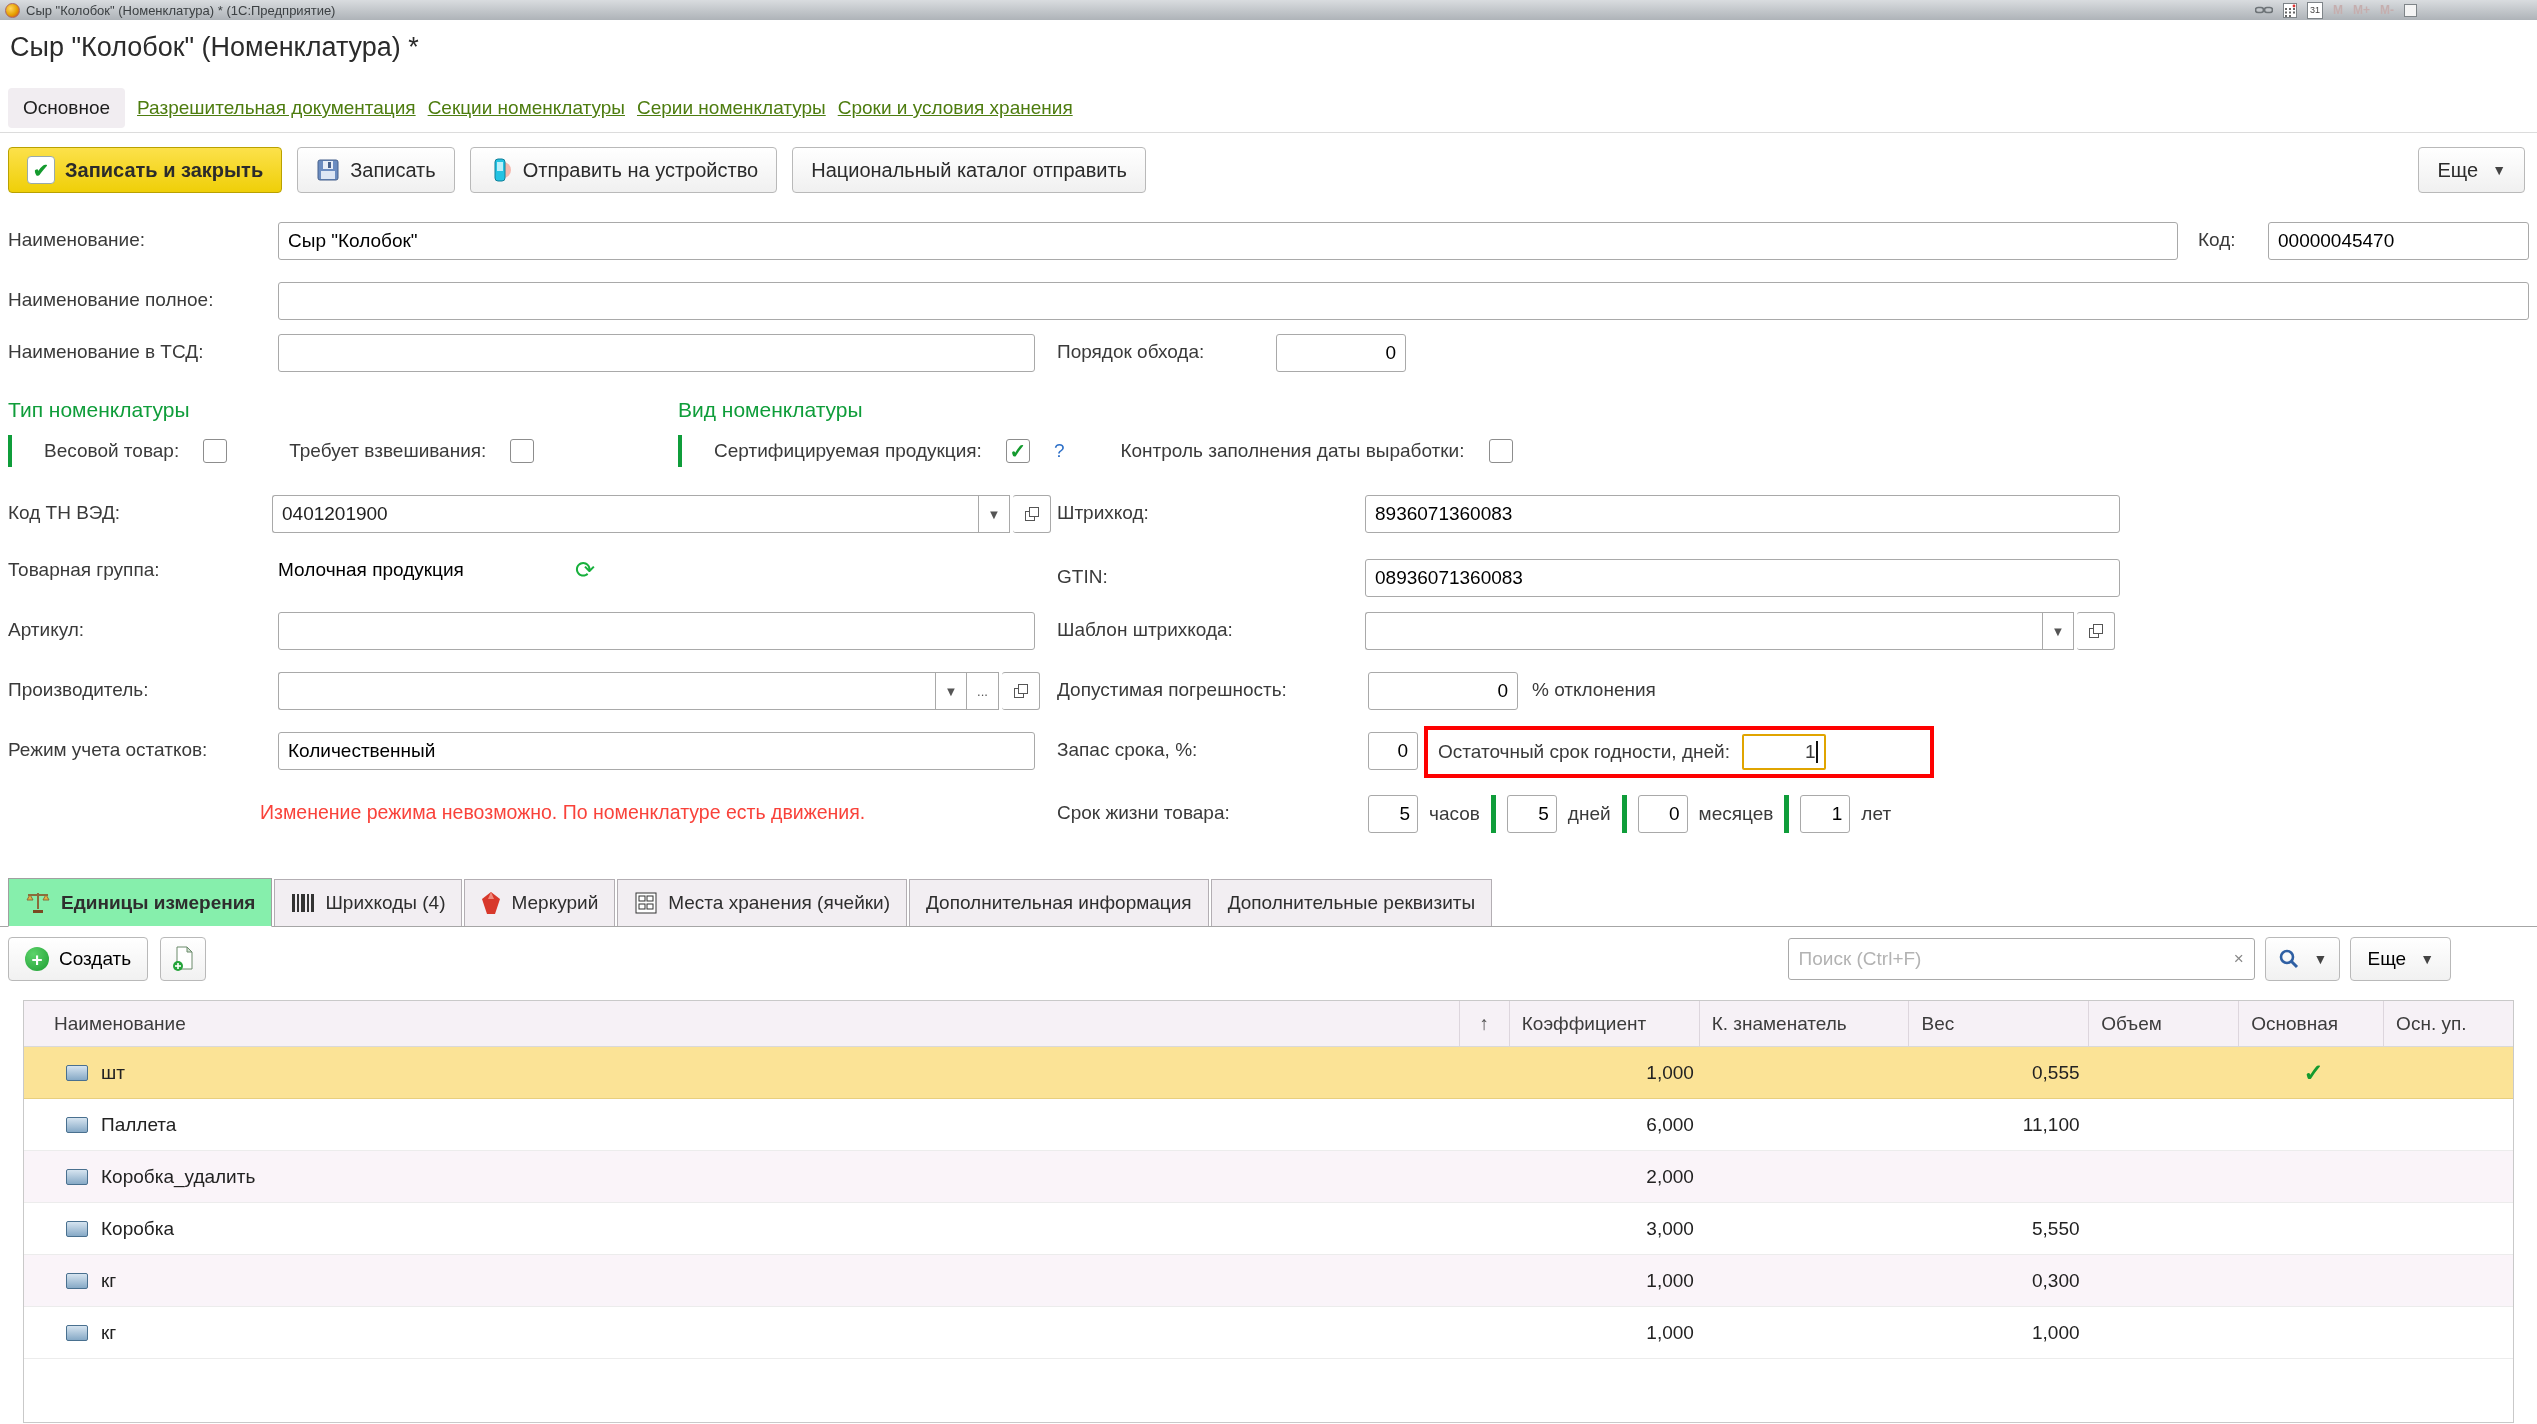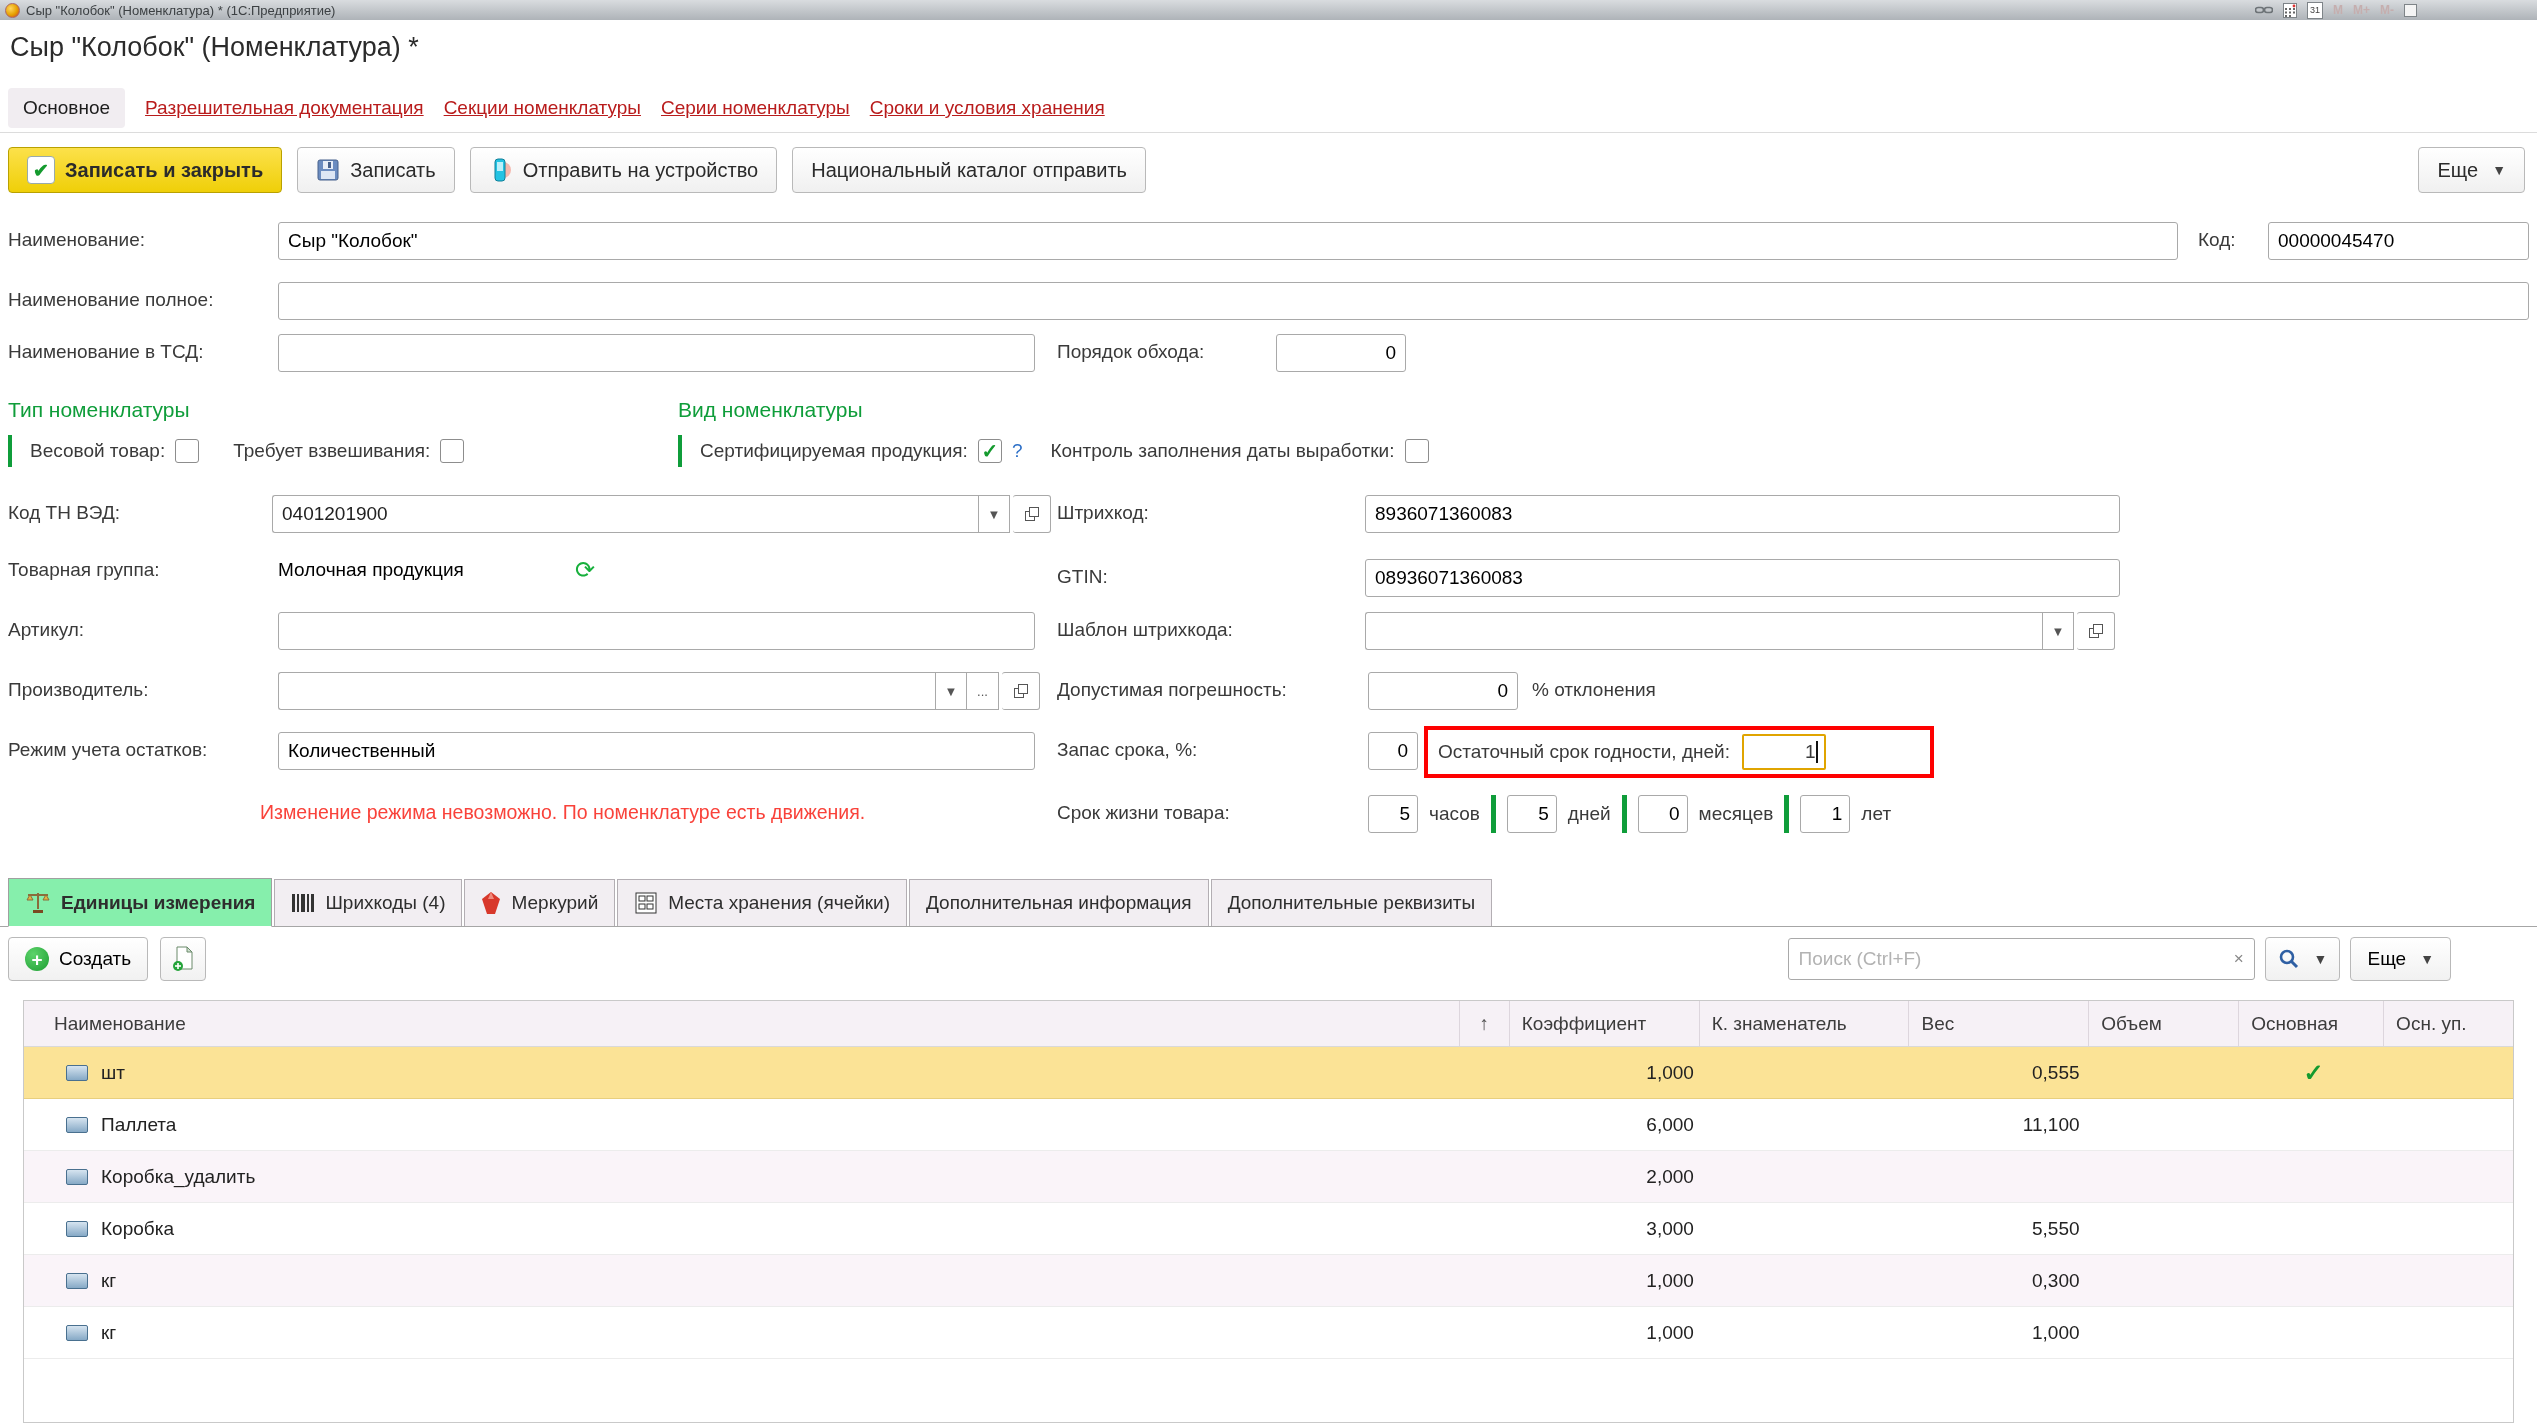--- a/index.html
+++ b/index.html
@@ -17,21 +17,21 @@
   .tb-m{color:#c5aeae;font-weight:bold;font-size:12px;}
   .cal{border:1px solid #7e8488;background:#fff;font-size:9px;padding:0 2px;color:#444;line-height:12px;}
   .sqr{width:11px;height:11px;border:1px solid #7e8488;background:#f4f4f4;}
   
   .content{position:absolute;top:20px;left:0;right:0;bottom:0;background:#fff;}
   .pagetitle{position:absolute;top:12px;left:10px;font-size:27px;font-weight:normal;color:#2b2b2b;margin:0;}
   
   .navtabs{position:absolute;top:64px;left:0;right:0;height:48px;border-bottom:1px solid #dcdcdc;
     display:flex;align-items:center;gap:12px;padding-left:8px;font-size:19px;}
   .navtab-active{background:#f1edf1;border-radius:4px;padding:9px 15px;color:#1d1d1d;}
-  .navlink{color:#b91c1c;text-decoration:underline;cursor:pointer;margin-left:8px;}
+  .navlink{color:#4d7c0f;text-decoration:underline;cursor:pointer;}
   
   .toolbar{position:absolute;top:126px;left:8px;right:12px;height:48px;display:flex;gap:15px;align-items:center;}
   .btn{display:inline-flex;align-items:center;gap:10px;height:46px;padding:0 18px;font-size:20px;
     background:linear-gradient(#ffffff,#f0f0f0);border:1px solid #b9b9b9;border-radius:4px;color:#2b2b2b;cursor:pointer;}
   .btn-yellow{background:linear-gradient(#fce14a,#efcf08);border:1px solid #b9a100;font-weight:bold;}
   .btn-more{margin-left:auto;}
   .ic-box{width:26px;height:26px;background:#fff;border:1px solid #9aa;border-radius:4px;
     display:inline-flex;align-items:center;justify-content:center;color:#149a2e;font-size:19px;font-weight:bold;}
   .caret{font-size:14px;color:#444;margin-left:4px;}
   
@@ -41,21 +41,21 @@
     font-size:19px;color:#000;display:flex;align-items:center;padding:0 9px;box-sizing:border-box;}
   .field.num{justify-content:flex-end;}
   .fgroup{position:absolute;display:flex;align-items:stretch;height:38px;}
   .fgroup .gfield{flex:1;border:1px solid #a9a9a9;border-right:none;border-radius:3px 0 0 3px;background:#fff;
     font-size:19px;display:flex;align-items:center;padding:0 9px;}
   .seg{width:32px;border:1px solid #a9a9a9;display:flex;align-items:center;justify-content:center;
     background:#fff;color:#555;font-size:13px;cursor:pointer;box-sizing:border-box;}
   .seg + .seg{border-left:none;}
   .seg:last-child{border-radius:0 3px 3px 0;}
   .greenhead{position:absolute;font-size:21px;color:#0f9d3a;}
-  .checkgroup{position:absolute;display:flex;align-items:center;gap:10px;font-size:19px;color:#3a3a3a;height:34px;}
+  .checkgroup{position:absolute;display:flex;align-items:center;gap:24px;font-size:19px;color:#3a3a3a;height:34px;}
   .gbar{width:4px;height:32px;background:#0f9d3a;margin-right:8px;}
   .checkbox{width:22px;height:22px;border:1px solid #8d8d8d;border-radius:3px;background:#fff;
     display:inline-flex;align-items:center;justify-content:center;cursor:pointer;}
   .checkbox .tick{display:none;color:#149a2e;font-size:20px;font-weight:bold;line-height:1;}
   .checkbox.on .tick{display:block;}
   .qmark{color:#2f71c8;font-size:19px;cursor:pointer;}
   .plain-value{position:absolute;top:7px;font-size:19px;color:#000;}
   .refresh{position:absolute;top:4px;font-size:24px;color:#17b03c;cursor:pointer;}
   .warning{position:absolute;left:260px;top:6px;font-size:19.5px;color:#f9423a;}
   .redbox{position:absolute;border:4px solid #fe0000;display:flex;align-items:center;gap:12px;

